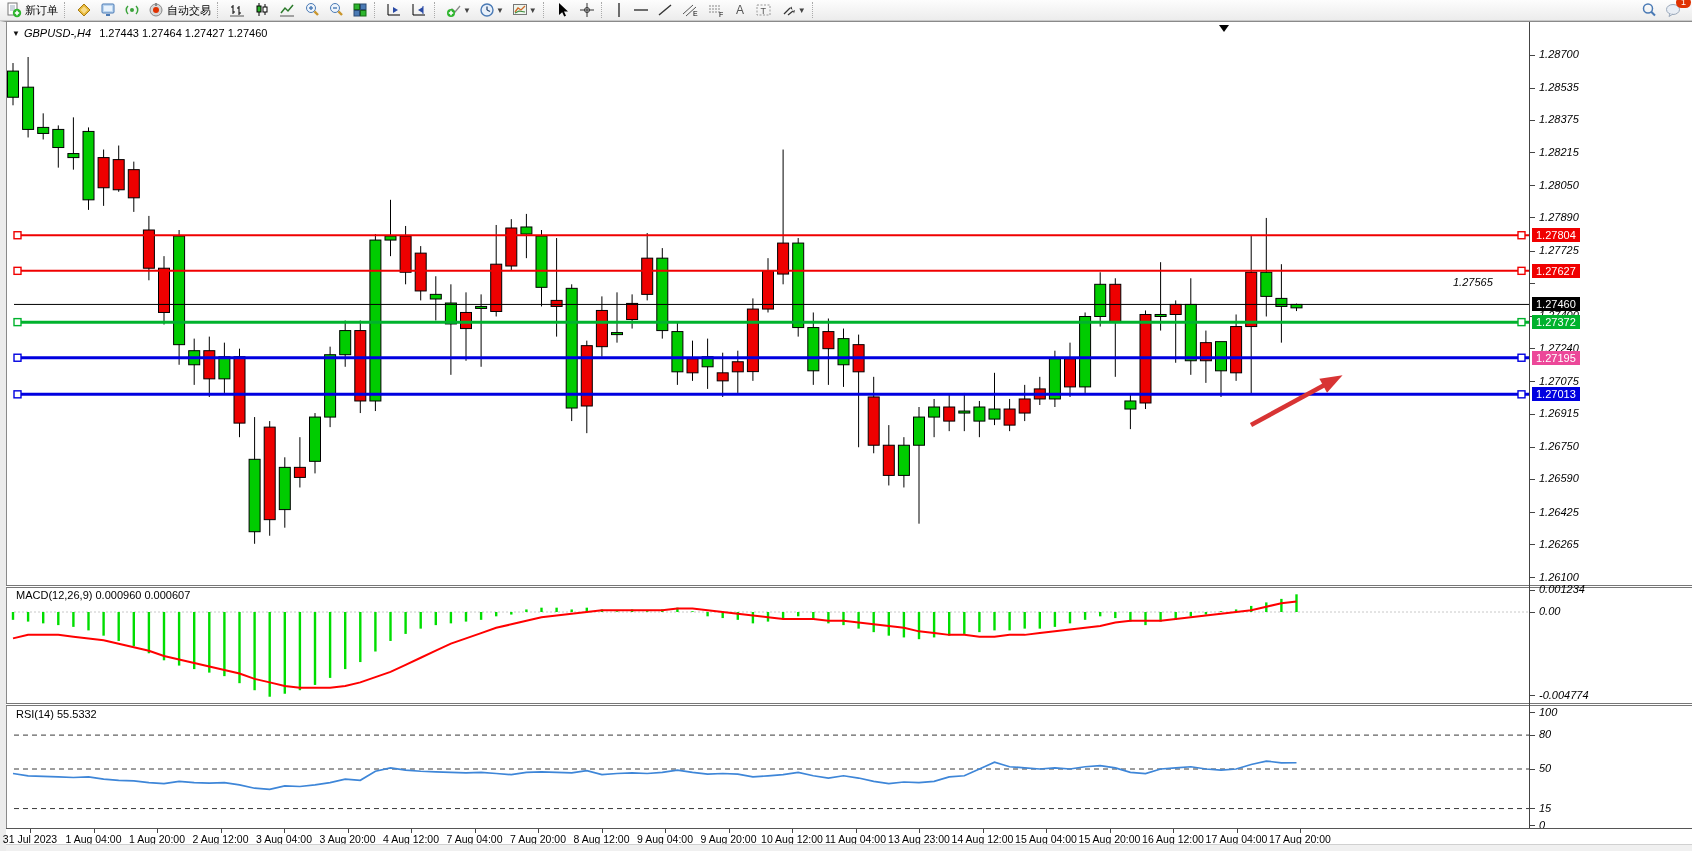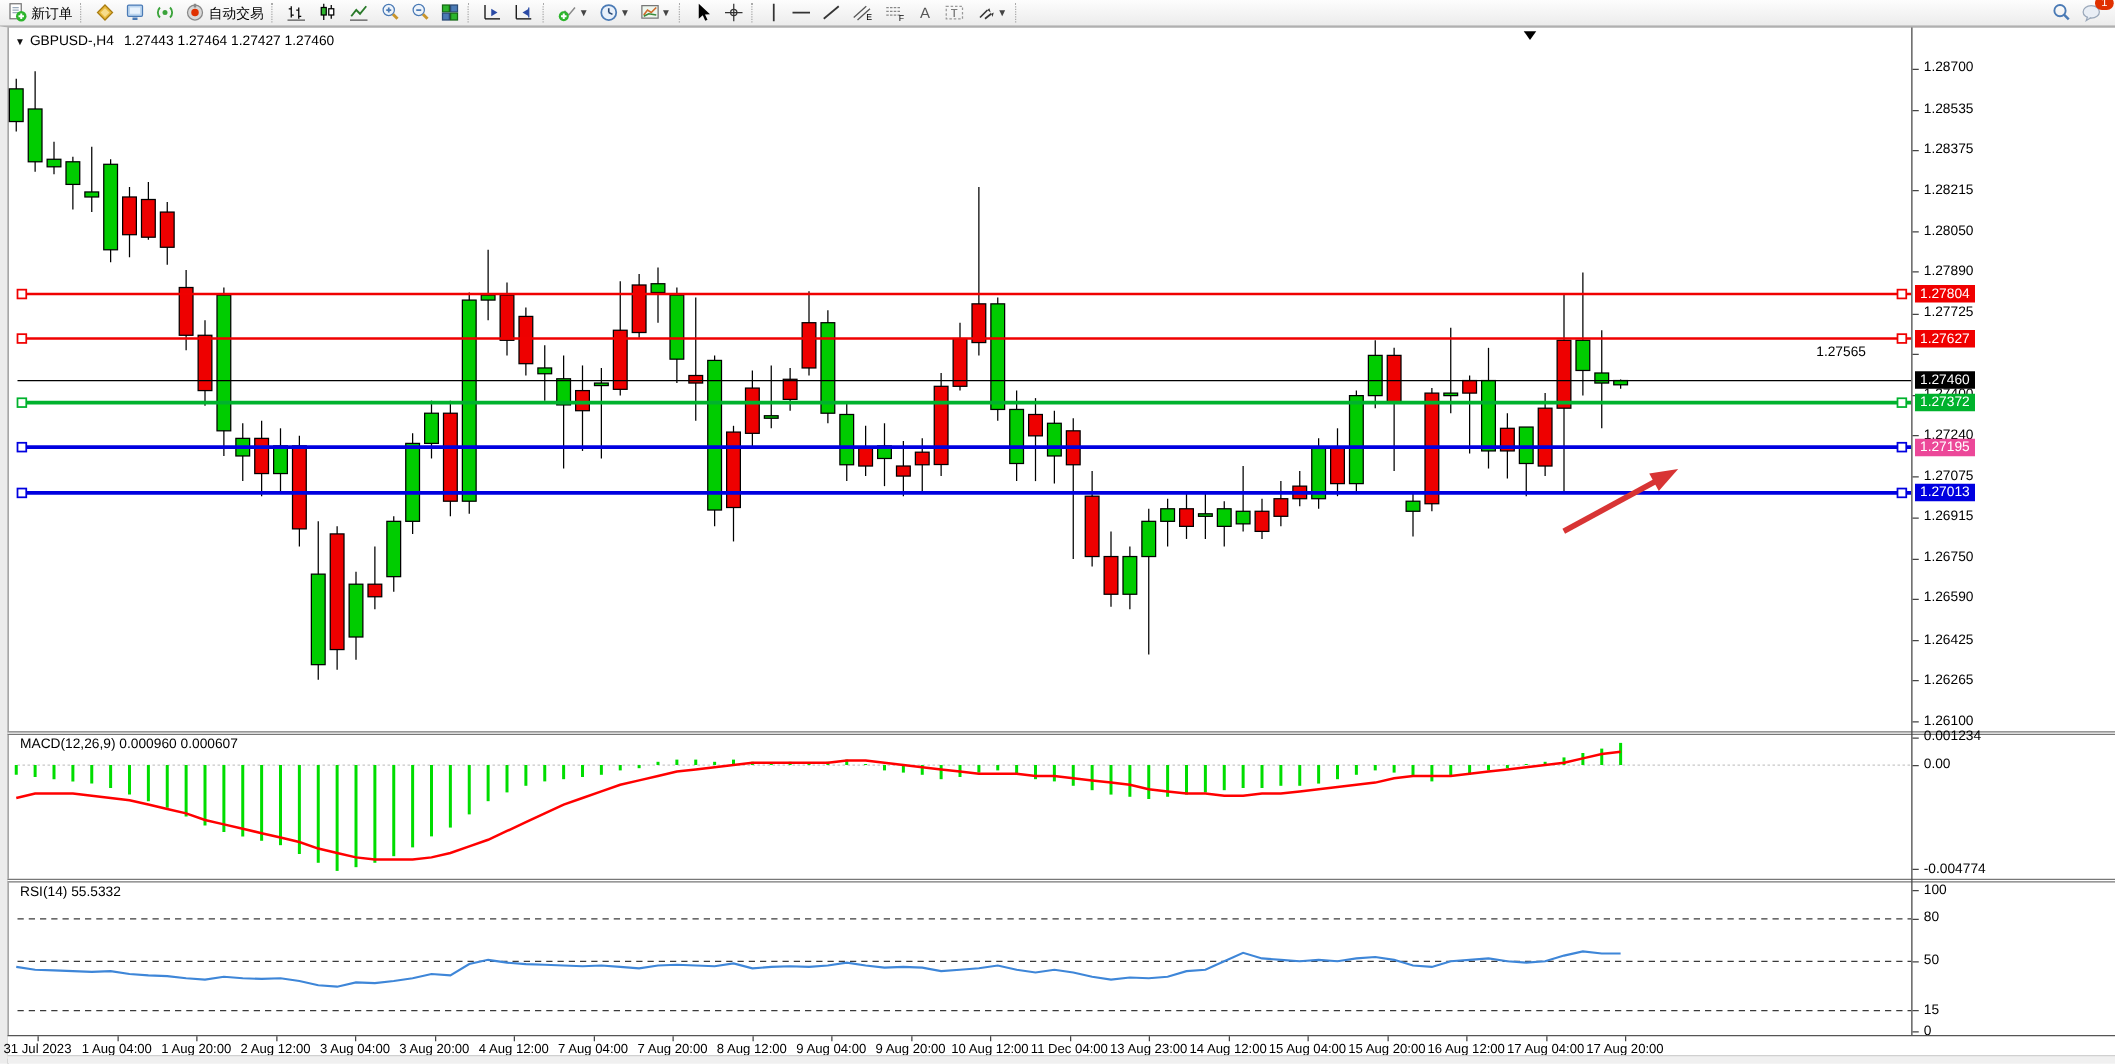--- a/index.html
+++ b/index.html
@@ -28,30 +28,30 @@
   .tfbtn.active{background:#e9e9e9;border:1px solid #9a9a9a;box-shadow:inset 0 1px 2px rgba(0,0,0,.15);}
   #tb-right{margin-left:auto;display:flex;align-items:center;margin-right:6px;}
   .badge{position:absolute;top:-4px;right:-6px;background:#e03100;color:#fff;border-radius:7px;
     min-width:11px;height:11px;line-height:11px;font-size:9px;text-align:center;padding:0 2px;}
   
   #chartwin{position:absolute;left:0;top:21px;width:1692px;height:830px;background:#fff;
     border-top:1px solid #8a8a8a;border-left:6px solid #ececec;box-sizing:border-box;}
   #chartwin .inner-border{position:absolute;left:0;top:0;bottom:0;width:1px;background:#8a8a8a;}
   #title{position:absolute;left:6px;top:5px;z-index:10;display:flex;align-items:center;}
   #title .tri{font-size:8px;margin-right:4px;color:#111;}
-  #title .sym{margin-right:8px;}
+  #title .sym{margin-right:8px;font-style:italic;}
   #stage{position:absolute;left:0;top:0;width:1692px;height:830px;}
   svg#plot{position:absolute;left:0;top:0;}
   
   .panel-sep{position:absolute;left:0;width:1692px;height:3px;background:#fff;
     border-top:1px solid #777;border-bottom:1px solid #777;box-sizing:border-box;z-index:8;}
   
   #axis-v{position:absolute;top:0;height:807px;width:1px;background:#444;z-index:9;}
   .ptick{position:absolute;width:5px;height:1px;background:#444;z-index:9;}
-  .plabel{position:absolute;white-space:nowrap;z-index:9;}
+  .plabel{position:absolute;white-space:nowrap;z-index:9;font-style:italic;}
   .tag{position:absolute;color:#fff;height:14px;line-height:14px;padding:0 4px;z-index:11;white-space:nowrap;}
   
   .indlabel{position:absolute;z-index:10;background:rgba(255,255,255,.0);}
   
   #timeaxis{position:absolute;left:0;width:1692px;height:18px;background:#fff;
     border-top:1px solid #555;z-index:9;}
   .ttick{position:absolute;top:0;width:1px;height:4px;background:#444;}
   .tlab{position:absolute;top:4px;transform:translateX(-50%);white-space:nowrap;font-size:10.5px;}
   #statusbar{position:absolute;left:0;bottom:0;width:1692px;height:6px;background:#f0f0f0;border-top:1px solid #d0d0d0;z-index:12;}
   
@@ -721,21 +721,21 @@
       <div class="tlab" style="left: 532px;">7 Aug 20:00</div>
       <div class="ttick" style="left: 595.5px;"></div>
       <div class="tlab" style="left: 595.5px;">8 Aug 12:00</div>
       <div class="ttick" style="left: 659px;"></div>
       <div class="tlab" style="left: 659px;">9 Aug 04:00</div>
       <div class="ttick" style="left: 722.5px;"></div>
       <div class="tlab" style="left: 722.5px;">9 Aug 20:00</div>
       <div class="ttick" style="left: 786px;"></div>
       <div class="tlab" style="left: 786px;">10 Aug 12:00</div>
       <div class="ttick" style="left: 849.5px;"></div>
-      <div class="tlab" style="left: 849.5px;">11 Dec 04:00</div>
+      <div class="tlab" style="left: 849.5px;">11 Aug 04:00</div>
       <div class="ttick" style="left: 913px;"></div>
       <div class="tlab" style="left: 913px;">13 Aug 23:00</div>
       <div class="ttick" style="left: 976.5px;"></div>
       <div class="tlab" style="left: 976.5px;">14 Aug 12:00</div>
       <div class="ttick" style="left: 1040px;"></div>
       <div class="tlab" style="left: 1040px;">15 Aug 04:00</div>
       <div class="ttick" style="left: 1103.5px;"></div>
       <div class="tlab" style="left: 1103.5px;">15 Aug 20:00</div>
       <div class="ttick" style="left: 1167px;"></div>
       <div class="tlab" style="left: 1167px;">16 Aug 12:00</div>

